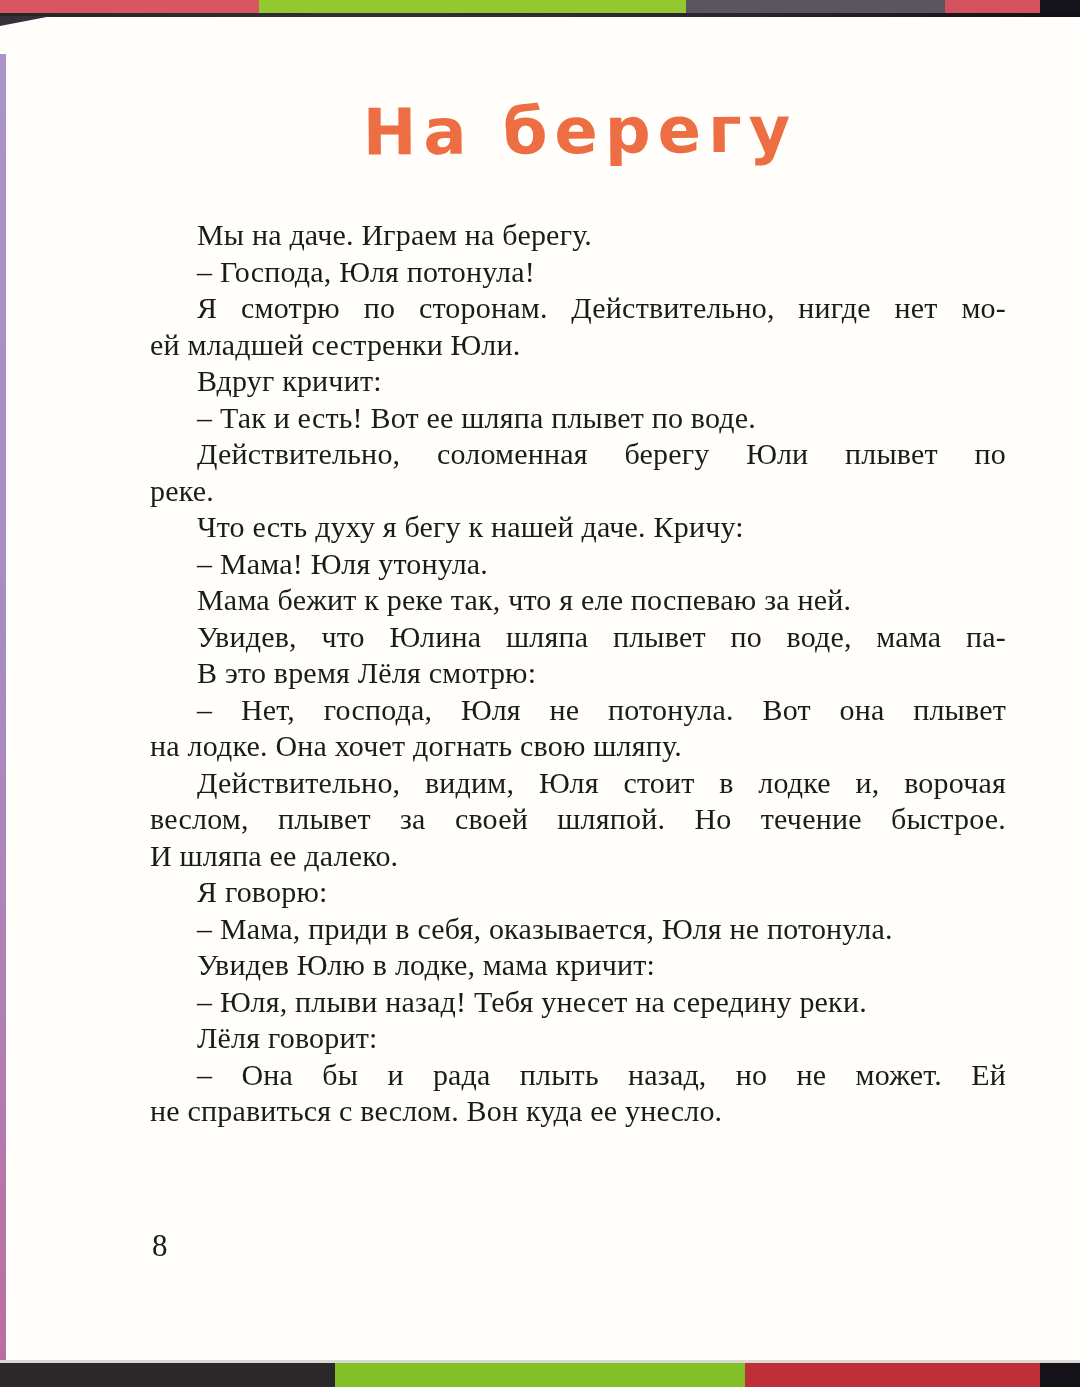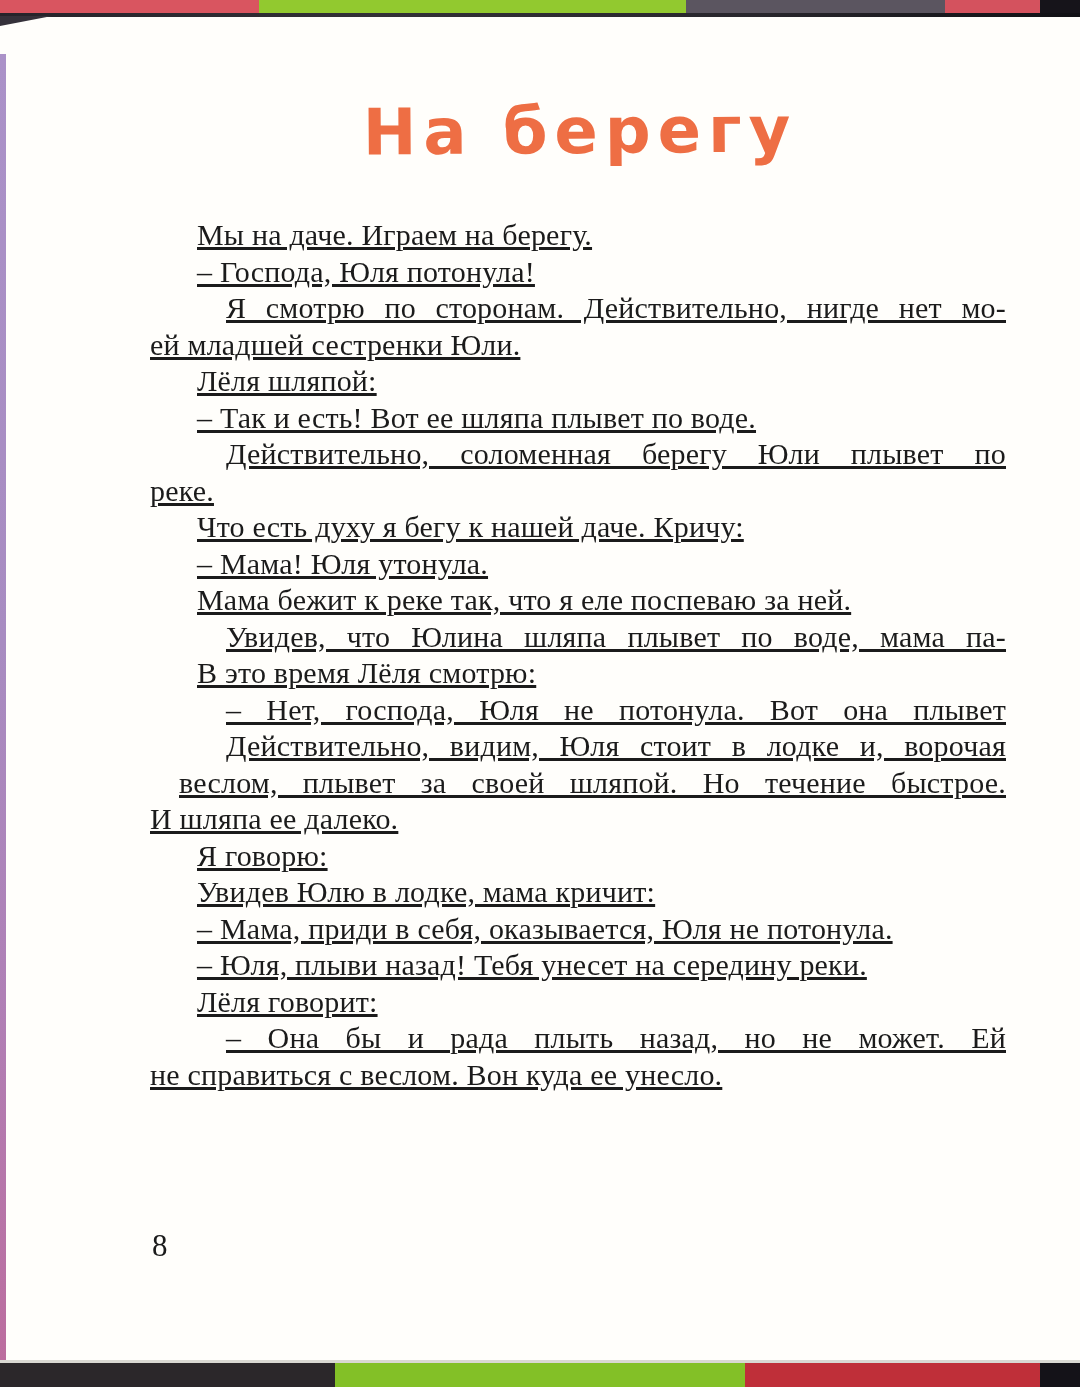--- a/index.html
+++ b/index.html
@@ -66,21 +66,21 @@
   
   .text {
     position: absolute;
     top: 217px; left: 150px;
     width: 856px;
     font-size: 30px;
     line-height: 36.5px;
     letter-spacing: 0.2px;
   }
   .ln { text-align: justify; text-align-last: left; }
-  .ln.jfull { text-align-last: justify; margin-left: 29px; }
+  .ln.jfull { text-align-last: justify; }
   .ln.first { text-indent: 47px; }
 
   .pagenum {
     position: absolute;
     top: 1228px; left: 152px;
     font-size: 31px;
   }
 </style>
 </head>
 <body>
@@ -92,41 +92,42 @@
       <div style="width: 24%; background: rgb(91, 85, 96);"></div>
       <div style="width: 8.8%; background: rgb(212, 82, 94);"></div>
       <div style="width: 3.7%; background: rgb(22, 20, 26);"></div>
     </div>
   <div class="top-shadow"></div>
   <div class="corner-wedge"></div>
   <div class="left-strip" style="background: linear-gradient(rgb(171, 146, 200) 0%, rgb(168, 140, 193) 45%, rgb(176, 128, 182) 72%, rgb(188, 109, 158) 100%);"></div>
 
   <h1 class="title" style="color: rgb(238, 110, 68);">На берегу</h1>
 
-  <div class="text" style="color: rgb(27, 27, 27); text-decoration: underline;">
+  <div class="text" style="color: rgb(27, 27, 27);">
       <div class="ln first">Мы на даче. Играем на берегу.</div>
       <div class="ln first">– Господа, Юля потонула!</div>
       <div class="ln first jfull">Я смотрю по сторонам. Действительно, нигде нет мо-</div>
       <div class="ln">ей младшей сестренки Юли.</div>
-      <div class="ln first">Лёля шляпой:</div>
+      <div class="ln first">Вдруг кричит:</div>
       <div class="ln first">– Так и есть! Вот ее шляпа плывет по воде.</div>
       <div class="ln first jfull">Действительно, соломенная берегу Юли плывет по</div>
       <div class="ln">реке.</div>
       <div class="ln first">Что есть духу я бегу к нашей даче. Кричу:</div>
       <div class="ln first">– Мама! Юля утонула.</div>
       <div class="ln first">Мама бежит к реке так, что я еле поспеваю за ней.</div>
       <div class="ln first jfull">Увидев, что Юлина шляпа плывет по воде, мама па-</div>
       <div class="ln first">В это время Лёля смотрю:</div>
       <div class="ln first jfull">– Нет, господа, Юля не потонула. Вот она плывет</div>
+      <div class="ln">на лодке. Она хочет догнать свою шляпу.</div>
       <div class="ln first jfull">Действительно, видим, Юля стоит в лодке и, ворочая</div>
       <div class="ln jfull">веслом, плывет за своей шляпой. Но течение быстрое.</div>
       <div class="ln">И шляпа ее далеко.</div>
       <div class="ln first">Я говорю:</div>
+      <div class="ln first">– Мама, приди в себя, оказывается, Юля не потонула.</div>
       <div class="ln first">Увидев Юлю в лодке, мама кричит:</div>
-      <div class="ln first">– Мама, приди в себя, оказывается, Юля не потонула.</div>
       <div class="ln first">– Юля, плыви назад! Тебя унесет на середину реки.</div>
       <div class="ln first">Лёля говорит:</div>
       <div class="ln first jfull">– Она бы и рада плыть назад, но не может. Ей</div>
       <div class="ln">не справиться с веслом. Вон куда ее унесло.</div>
     </div>
 
   <div class="pagenum" style="color: rgb(27, 27, 27);">8</div>
 
   <div class="bottom-edge-line"></div>
   <div class="strip bottom">

